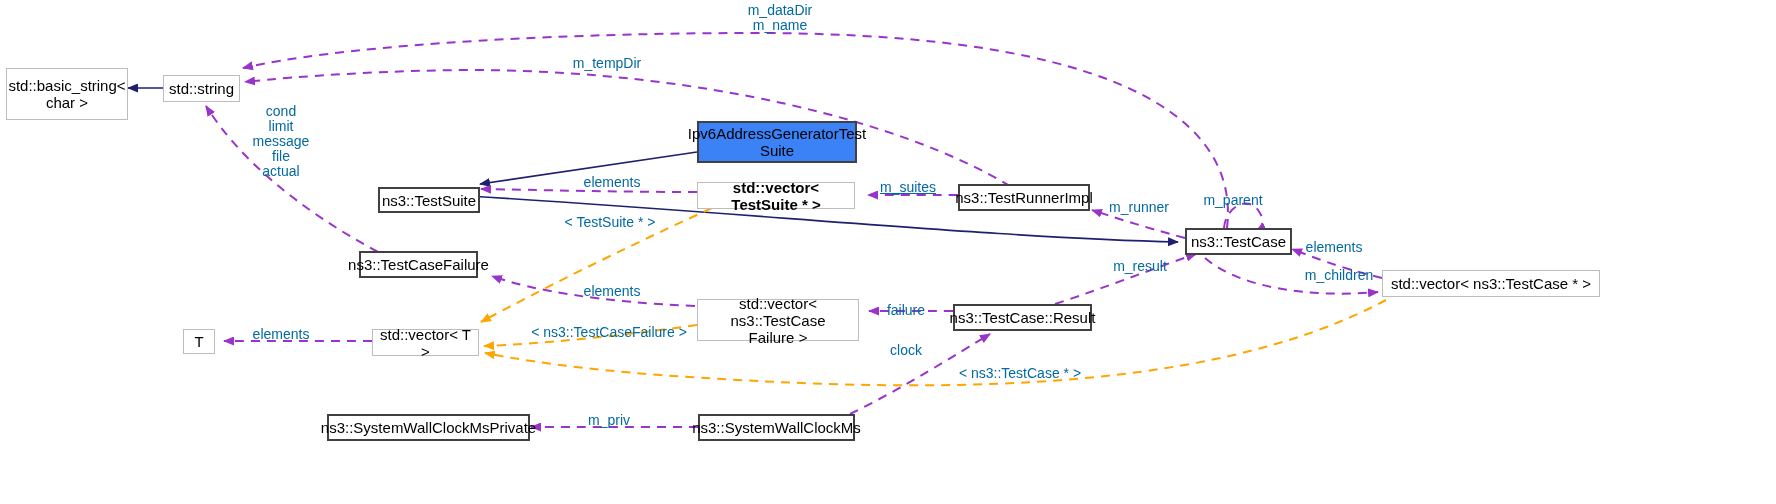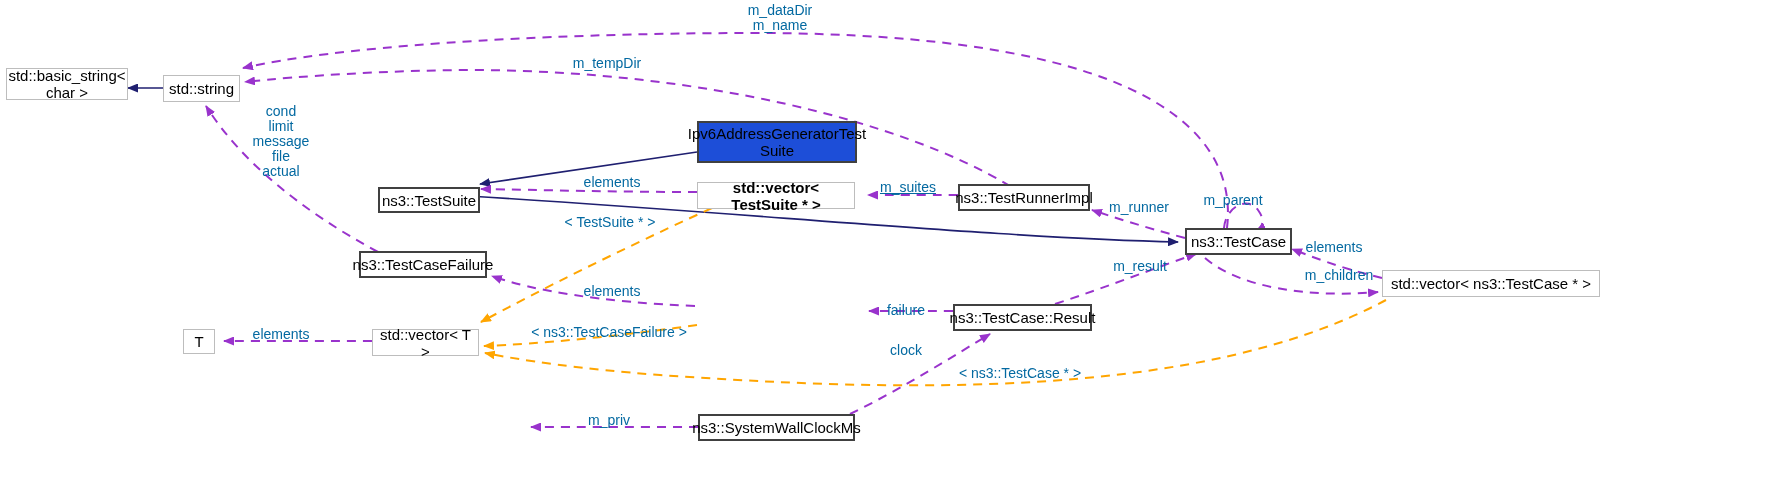--- a/index.html
+++ b/index.html
@@ -40,21 +40,21 @@
   .node.plain {
     border: 1px solid #bdbdbd;
   }
   
   .node.doc {
     border: 2px solid #404040;
   }
   
   .node.current {
     border: 2px solid #404040;
-    background: #1d4ed8;
+    background: #3b82f6;
   }
   .edge-label {
     position: absolute;
     font-size: 14px;
     line-height: 16px;
     color: #0369a1;
     background: transparent;
     white-space: pre-line;
     text-align: center;
     transform: translateX(-50%);
@@ -124,21 +124,21 @@
     <g fill="none" stroke="#ffa500" stroke-width="2" stroke-dasharray="9,7" marker-end="url(#orange-arrow)">
 
       <path d="M712,208 C620,250 540,290 481,322"></path>
 
       <path d="M697,325 C620,336 540,344 484,346"></path>
 
       <path d="M1386,300 C1200,400 900,392 660,375 C580,369 520,360 485,353"></path>
     </g>
   </svg>
 
-  <div class="node plain" style="left:6px; top:68px; width:122px; height:32px;">
+  <div class="node plain" style="left:6px; top:68px; width:122px; height:52px;">
     <span>std::basic_string&lt;
 char &gt;</span>
   </div>
 
   <div class="node plain" style="left:163px; top:75px; width:77px; height:27px;">
     <span>std::string</span>
   </div>
 
   <div class="node doc" style="left:378px; top:187px; width:102px; height:26px;">
     <span>ns3::TestSuite</span>
@@ -158,37 +158,44 @@
   </div>
 
   <div class="node doc" style="left:1185px; top:228px; width:107px; height:27px;">
     <span>ns3::TestCase</span>
   </div>
 
   <div class="node plain" style="left:1382px; top:270px; width:218px; height:27px;">
     <span>std::vector&lt; ns3::TestCase * &gt;</span>
   </div>
 
-  <div class="node doc" style="left:359px; top:251px; width:128px; height:27px;">
+  <div class="node doc" style="left:359px; top:251px; width:119px; height:27px;">
     <span>ns3::TestCaseFailure</span>
   </div>
 
+  <div class="node plain" style="left:697px; top:299px; width:162px; height:42px;">
+    <span>std::vector&lt; ns3::TestCase
+Failure &gt;</span>
+  </div>
 
   <div class="node doc" style="left:953px; top:304px; width:139px; height:27px;">
     <span>ns3::TestCase::Result</span>
   </div>
 
   <div class="node plain" style="left:183px; top:329px; width:32px; height:25px;">
     <span>T</span>
   </div>
 
   <div class="node plain" style="left:372px; top:329px; width:107px; height:27px;align-items:center;">
     <span>std::vector&lt; T &gt;</span>
   </div>
 
+  <div class="node doc" style="left:327px; top:414px; width:203px; height:27px;">
+    <span>ns3::SystemWallClockMsPrivate</span>
+  </div>
 
   <div class="node doc" style="left:698px; top:414px; width:157px; height:27px;">
     <span>ns3::SystemWallClockMs</span>
   </div>
 
   <div class="edge-label multi" style="left:780px; top:3px;">m_dataDir
 m_name</div>
 
   <div class="edge-label" style="left:607px; top:55px;">m_tempDir</div>
 

